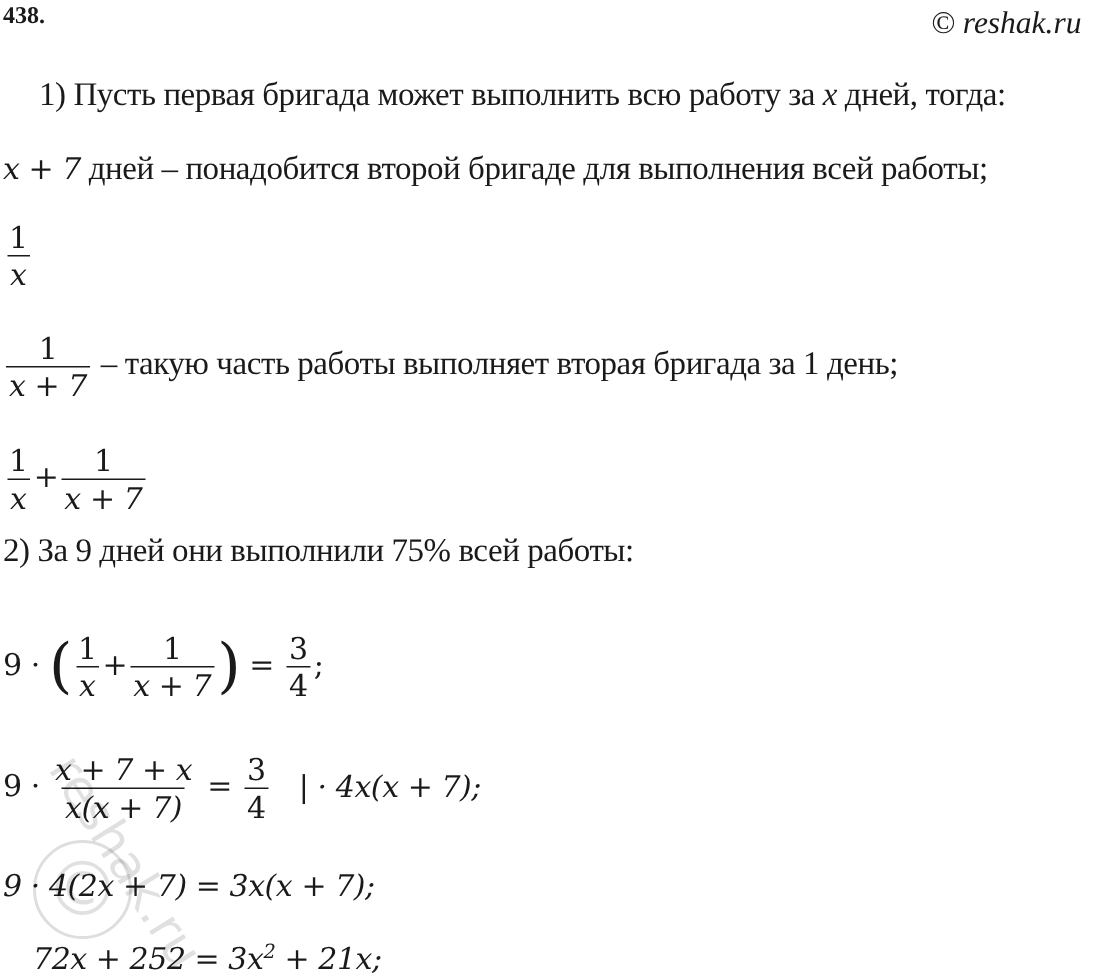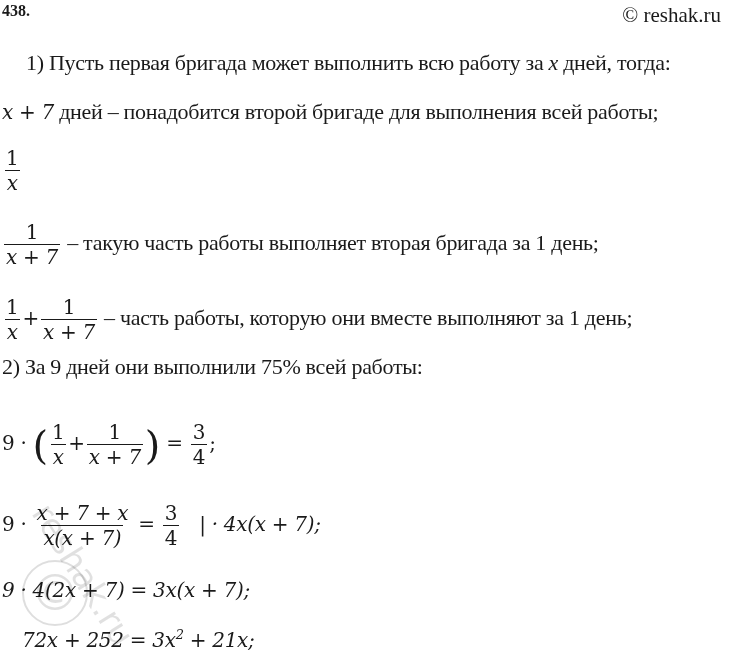--- a/index.html
+++ b/index.html
@@ -5,21 +5,21 @@
   html, body { margin:0; padding:0; background:#ffffff; }
   body { width:729px; height:652px; position:relative; overflow:hidden;
          font-family:"Liberation Serif","DejaVu Serif",serif; color:#1a1a1a; }
   .abs { position:absolute; white-space:nowrap; }
   .txt { font-size:22px; letter-spacing:-0.3px; }
   .it { font-style:italic; }
   .frac { display:inline-flex; flex-direction:column; align-items:center; vertical-align:middle; line-height:1; margin:0 2px; }
   .frac .num { padding:0 2px 2px 2px; }
   .frac .den { border-top:1.5px solid #1a1a1a; padding:2px 2px 0 2px; }
   .title { font-weight:bold; font-size:16px; }
-  .copy { font-size:21px; }
+  .copy { font-size:21px;font-style:italic; }
   .paren { font-size:40px; vertical-align:middle; line-height:1; font-weight:200; }
   .watermark { position:absolute; color:rgba(0,0,0,0.12); }
   .wm-circle { width:62px; height:62px; border:2px solid rgba(0,0,0,0.13); border-radius:50%;
                display:flex; align-items:center; justify-content:center; font-size:50px; font-family:"DejaVu Sans",sans-serif; }
   .wm-text { font-family:"DejaVu Sans",sans-serif; font-size:34px; transform:rotate(58deg); transform-origin:left top; }
   .math { font-family:"DejaVu Serif",serif; font-size:20px; }
   sup { font-size:13px; }
 </style>
 </head>
 <body>
@@ -49,21 +49,21 @@
     </span><span> – такую часть работы выполняет вторая бригада за 1 день;</span>
 </div>
 
 <div class="abs txt" style="left:2px; top:297px;">
   <span class="frac math">
       <span class="num">1</span>
       <span class="den it">x</span>
     </span><span class="math">+</span><span class="frac math">
       <span class="num">1</span>
       <span class="den it">x + 7</span>
-    </span><span> – часть работы, которую они вместе выполняют за 1 день;</span>
+    </span>
 </div>
 
 <div class="abs txt" style="left:2px; top:354px;">2) За 9 дней они выполнили 75% всей работы:</div>
 
 <div class="abs txt math" style="left:2px; top:422px;">
   <span>9 ·</span>
   <span class="paren">(</span><span class="frac">
       <span class="num">1</span>
       <span class="den it">x</span>
     </span><span>+</span><span class="frac">

